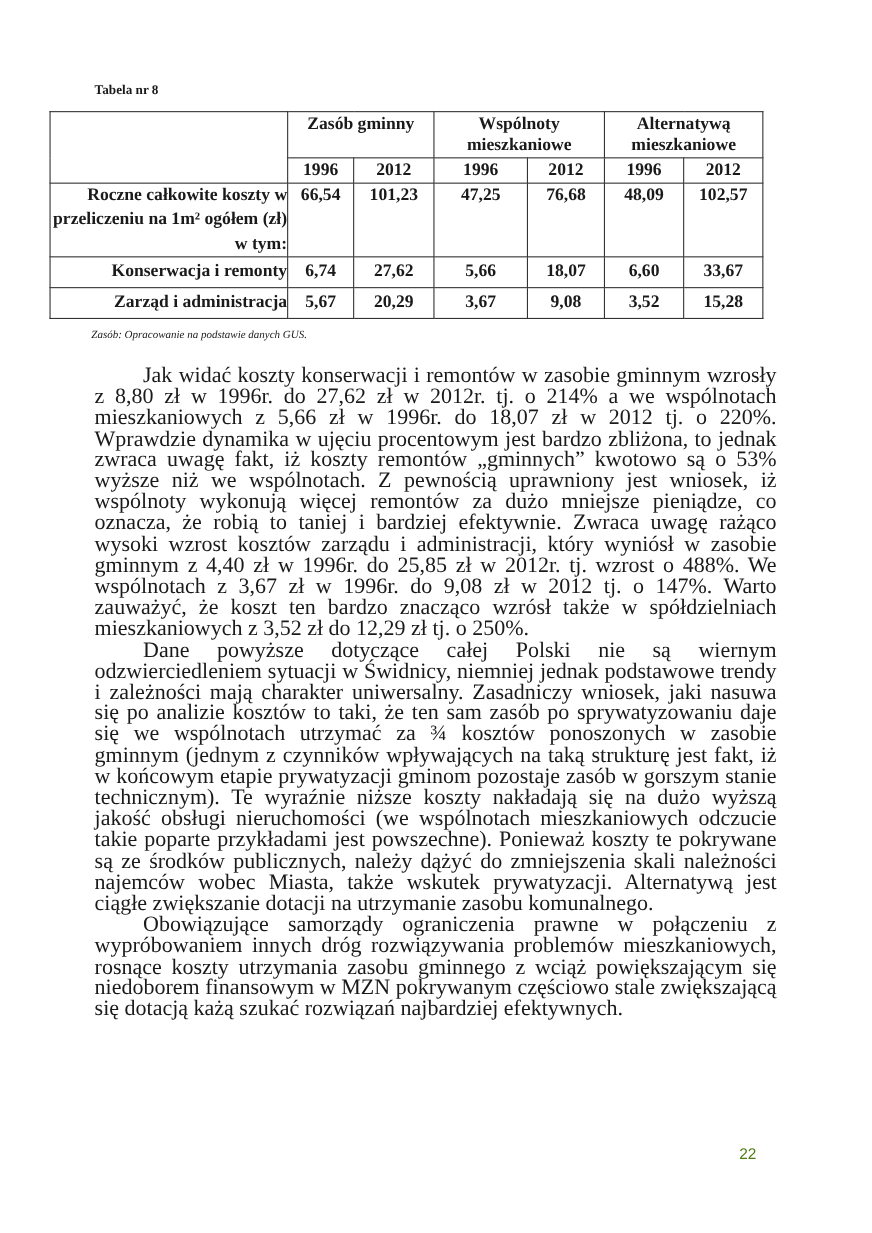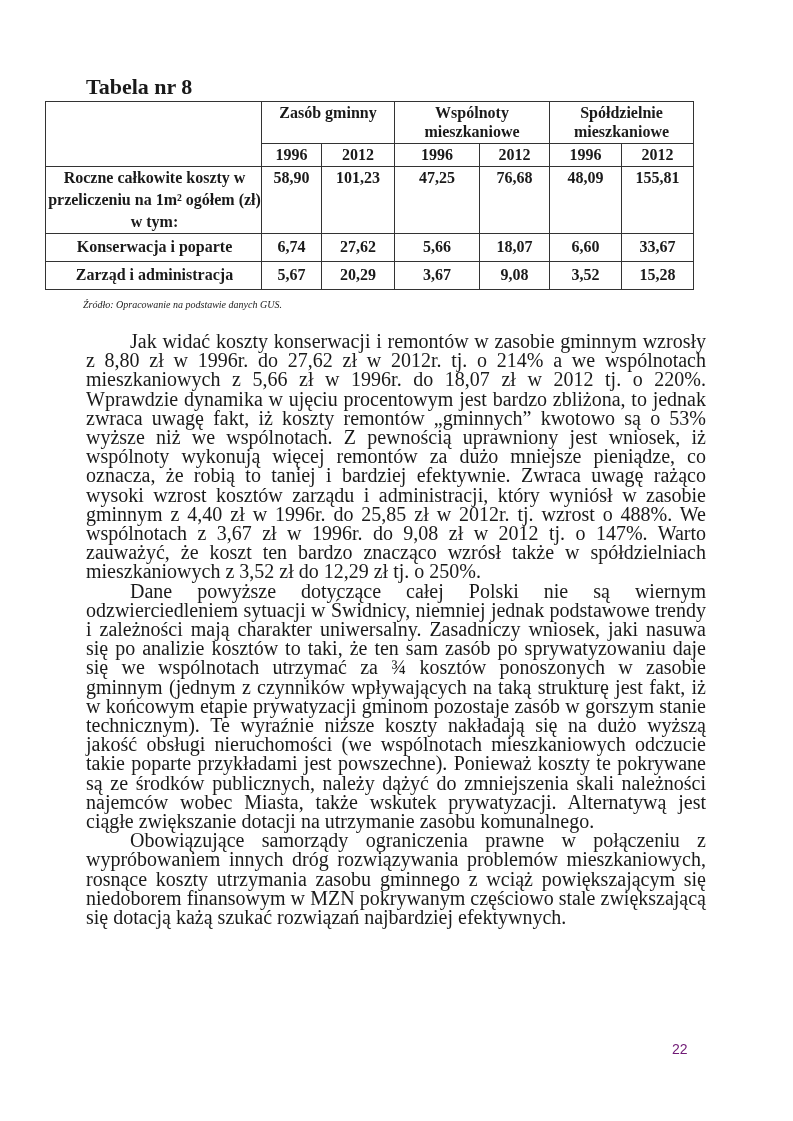--- a/index.html
+++ b/index.html
@@ -1,84 +1,84 @@
 <!DOCTYPE html>
 <html><head>
 <meta charset="utf-8">
 <style>
   html, body { margin: 0; padding: 0; background: #ffffff; }
   body { width: 793px; height: 1121px; position: relative; overflow: hidden; color: #1a1a1a; }
   .page { position: absolute; left: 0; top: 0; width: 793px; height: 1121px; background: #fff; }
-  .table-title { position: absolute; left: 86px; top: 74px; font-family: "Liberation Serif", serif; font-weight: bold; font-size: 22px; }
+  .table-title { position: absolute; left: 86px; top: 74px; font-family: "Liberation Serif", serif; font-weight: bold; font-size: 12px; }
   table.data { position: absolute; left: 45px; top: 101px; border-collapse: collapse; font-family: "Liberation Serif", serif; font-weight: bold; font-size: 16px; color: #1a1a1a; }
   table.data td, table.data th { border: 1px solid #333; padding: 0; text-align: center; vertical-align: top; font-weight: bold; margin-top: 11px; }
   table.data th.group { height: 40px; line-height: 19px; padding-top: 1px; }
   table.data th.year { height: 22px; line-height: 21px; }
-  table.data td.label { text-align: center; padding-left: 2px; line-height: 20px; }
+  table.data td.label { text-align: right; padding-left: 2px; line-height: 20px; }
   table.data tr.r1 td { height: 64px; line-height: 22px; }
   table.data tr.r2 td, table.data tr.r3 td { height: 27px; line-height: 26px; }
   .c0 { width: 215px; } .c1 { width: 59px; } .c2 { width: 72px; } .c3 { width: 84px; } .c4 { width: 69px; } .c5 { width: 71px; } .c6 { width: 71px; }
   .source { position: absolute; left: 83px; top: 299px; font-family: "Liberation Serif", serif; font-style: italic; font-size: 10px; }
   .body-text { position: absolute; left: 86px; top: 332px; width: 620px; font-family: "Liberation Serif", serif; font-size: 20px; line-height: 19.2px; text-align: justify; }
   .body-text p { margin: 0; text-indent: 44px; }
-  .page-num { position: absolute; left: 672px; top: 1041px; font-family: "Liberation Sans", sans-serif; font-size: 14px; color: #701a75; }
+  .page-num { position: absolute; left: 672px; top: 1041px; font-family: "Liberation Sans", sans-serif; font-size: 14px; color: #4d7c0f; }
 </style>
 </head>
 <body>
 
 <div class="page">
   <div class="table-title">Tabela nr 8</div>
 
   <table class="data">
     <tbody>
         <tr>
       <th class="c0" rowspan="2"></th>
       <th class="group" colspan="2">Zasób gminny</th>
       <th class="group" colspan="2">Wspólnoty mieszkaniowe</th>
-      <th class="group" colspan="2">Spółdzielnie mieszkaniowe</th>
+      <th class="group" colspan="2">Alternatywą mieszkaniowe</th>
     </tr>
     <tr>
       <th class="year c1">1996</th>
       <th class="year c2">2012</th>
       <th class="year c3">1996</th>
       <th class="year c4">2012</th>
       <th class="year c5">1996</th>
       <th class="year c6">2012</th>
     </tr>
     <tr class="r1">
       <td class="label">Roczne całkowite koszty w przeliczeniu na 1m² ogółem (zł) w tym:</td>
-      <td>58,90</td>
+      <td>66,54</td>
       <td>101,23</td>
       <td>47,25</td>
       <td>76,68</td>
       <td>48,09</td>
-      <td>155,81</td>
+      <td>102,57</td>
     </tr>
     <tr class="r2">
-      <td class="label">Konserwacja i poparte</td>
+      <td class="label">Konserwacja i remonty</td>
       <td>6,74</td>
       <td>27,62</td>
       <td>5,66</td>
       <td>18,07</td>
       <td>6,60</td>
       <td>33,67</td>
     </tr>
     <tr class="r3">
       <td class="label">Zarząd i administracja</td>
       <td>5,67</td>
       <td>20,29</td>
       <td>3,67</td>
       <td>9,08</td>
       <td>3,52</td>
       <td>15,28</td>
     </tr>
   </tbody>
     </table>
 
-  <div class="source">Źródło: Opracowanie na podstawie danych GUS.</div>
+  <div class="source">Zasób: Opracowanie na podstawie danych GUS.</div>
 
   <div class="body-text">
     <p>Jak widać koszty konserwacji i remontów w zasobie gminnym wzrosły z 8,80 zł w 1996r. do 27,62 zł w 2012r. tj. o 214% a we wspólnotach mieszkaniowych z 5,66 zł w 1996r. do 18,07 zł w 2012 tj. o 220%. Wprawdzie dynamika w ujęciu procentowym jest bardzo zbliżona, to jednak zwraca uwagę fakt, iż koszty remontów „gminnych” kwotowo są o 53% wyższe niż we wspólnotach. Z pewnością uprawniony jest wniosek, iż wspólnoty wykonują więcej remontów za dużo mniejsze pieniądze, co oznacza, że robią to taniej i bardziej efektywnie. Zwraca uwagę rażąco wysoki wzrost kosztów zarządu i administracji, który wyniósł w zasobie gminnym z 4,40 zł w 1996r. do 25,85 zł w 2012r. tj. wzrost o 488%. We wspólnotach z 3,67 zł w 1996r. do 9,08 zł w 2012 tj. o 147%. Warto zauważyć, że koszt ten bardzo znacząco wzrósł także w spółdzielniach mieszkaniowych z 3,52 zł do 12,29 zł tj. o 250%.</p>
     <p>Dane powyższe dotyczące całej Polski nie są wiernym odzwierciedleniem sytuacji w Świdnicy, niemniej jednak podstawowe trendy i zależności mają charakter uniwersalny. Zasadniczy wniosek, jaki nasuwa się po analizie kosztów to taki, że ten sam zasób po sprywatyzowaniu daje się we wspólnotach utrzymać za ¾ kosztów ponoszonych w zasobie gminnym (jednym z czynników wpływających na taką strukturę jest fakt, iż w końcowym etapie prywatyzacji gminom pozostaje zasób w gorszym stanie technicznym). Te wyraźnie niższe koszty nakładają się na dużo wyższą jakość obsługi nieruchomości (we wspólnotach mieszkaniowych odczucie takie poparte przykładami jest powszechne). Ponieważ koszty te pokrywane są ze środków publicznych, należy dążyć do zmniejszenia skali należności najemców wobec Miasta, także wskutek prywatyzacji. Alternatywą jest ciągłe zwiększanie dotacji na utrzymanie zasobu komunalnego.</p>
     <p>Obowiązujące samorządy ograniczenia prawne w połączeniu z wypróbowaniem innych dróg rozwiązywania problemów mieszkaniowych, rosnące koszty utrzymania zasobu gminnego z wciąż powiększającym się niedoborem finansowym w MZN pokrywanym częściowo stale zwiększającą się dotacją każą szukać rozwiązań najbardziej efektywnych.</p>
   </div>
 
   <div class="page-num">22</div>
 </div>
 

